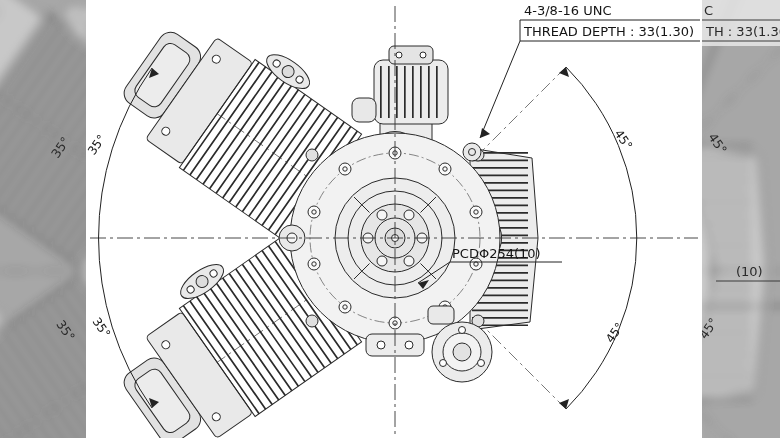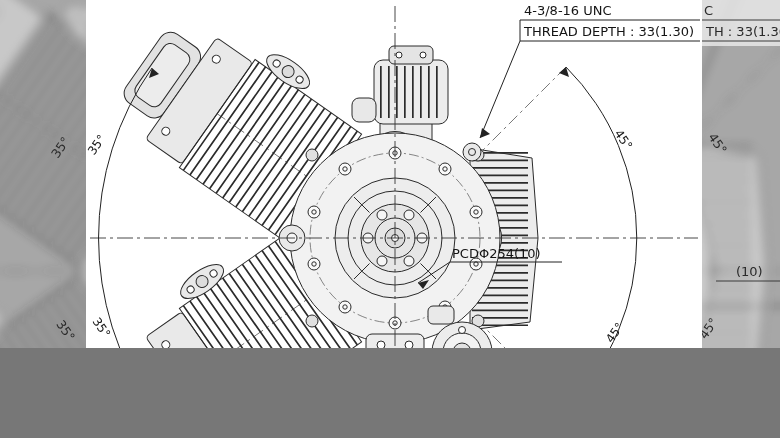--- a/index.html
+++ b/index.html
@@ -1,16 +1,16 @@
 <!DOCTYPE html>
 <html><head>
 <meta charset="utf-8">
 <style>
   html,body{margin:0;padding:0;background:#777;}
-  .stage{position:relative;width:780px;height:348px;overflow:hidden;
+  .stage{position:relative;width:780px;height:438px;overflow:hidden;
          font-family:"DejaVu Sans", sans-serif;}
   svg{display:block;}
   text{fill:#141414;stroke:none;}
   .note{font-size:13px;}
   .angle{font-size:12px;}
   .edge-note{font-size:13px;fill:#2a2a2a;}
   .edge-angle{font-size:12.5px;fill:#2a2a2a;}
   .cl{stroke:#555;stroke-width:.8;stroke-dasharray:12 4 3 4;}
   .cl2{stroke:#333;stroke-width:.9;stroke-dasharray:16 4 3 4;}
   .dim{stroke:#222;stroke-width:1;fill:none;}

